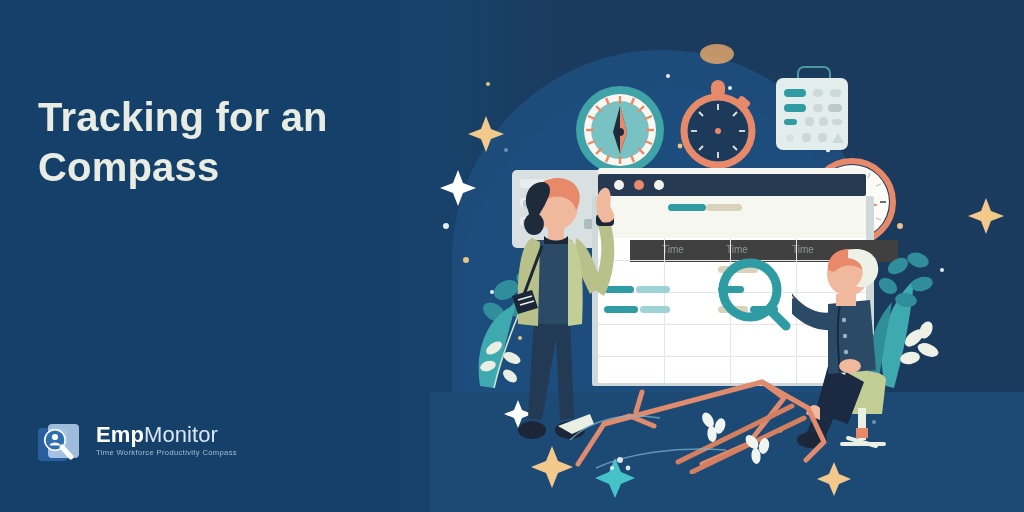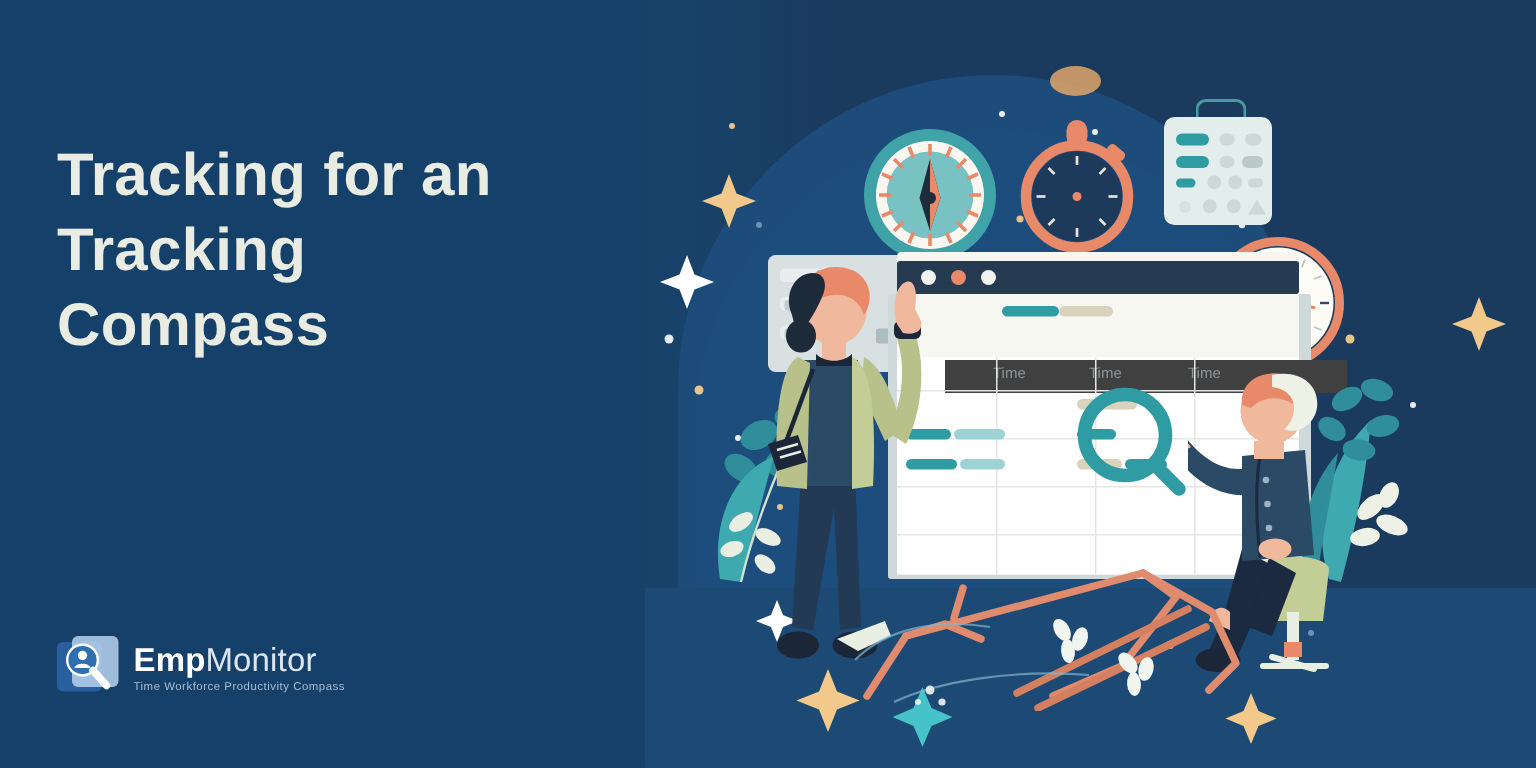--- a/index.html
+++ b/index.html
@@ -21,21 +21,21 @@
      background:#1d4b7a;border-radius:215px 215px 0 0;}
   .arch2{position:absolute;left:463px;top:86px;width:400px;height:430px;
      background:#1e5180;border-radius:200px 200px 0 0;opacity:.55;}
   .floor{position:absolute;left:430px;top:392px;width:594px;height:120px;background:#1d4a74;}
 
   
   .headline{position:absolute;left:38px;top:92px;width:390px;
      color:#e8ece2;font-size:40px;line-height:50px;font-weight:700;letter-spacing:.2px;}
 
   
-  .logo{position:absolute;left:38px;top:424px;display:flex;align-items:center;gap:9px;}
+  .logo{position:absolute;left:38px;top:424px;display:flex;align-items:flex-start;gap:16px;}
   .logo-mark{position:relative;width:42px;height:42px;}
   .lm-back{position:absolute;left:0;top:4px;width:30px;height:33px;background:#2a5f9e;border-radius:4px;}
   .lm-front{position:absolute;left:10px;top:0;width:31px;height:34px;background:#b9d2ee;border-radius:4px;opacity:.85;}
   .lm-glass{position:absolute;left:3px;top:3px;}
   .logo-text{display:flex;flex-direction:column;line-height:1;}
   .logo-word{font-size:22px;letter-spacing:.1px;}
   .logo-word b{color:#ffffff;font-weight:700;}
   .logo-word span{color:#dbe6f2;font-weight:400;}
   .logo-tag{font-size:7.6px;color:#a8bdd2;margin-top:3px;letter-spacing:.35px;}
 
@@ -404,21 +404,20 @@
     </g>
     <g fill="#f0f5ef" opacity=".9">
       <circle cx="64" cy="92" r="3"></circle>
         <circle cx="72" cy="100" r="2.4"></circle>
         <circle cx="56" cy="100" r="2"></circle>
     </g>
   </svg>
 
   <div class="headline">
     <div>Tracking for an</div>
-    <div>Tracking</div>
     <div>Compass</div>
   </div>
 
   <div class="logo">
     <div class="logo-mark">
       <div class="lm-back"></div>
       <div class="lm-front"></div>
       <svg class="lm-glass" width="34" height="36" viewBox="0 0 34 36">
         <circle cx="14" cy="13" r="11" fill="#ffffff"></circle>
         <circle cx="14" cy="13" r="9.4" fill="#2f6fb0"></circle>

